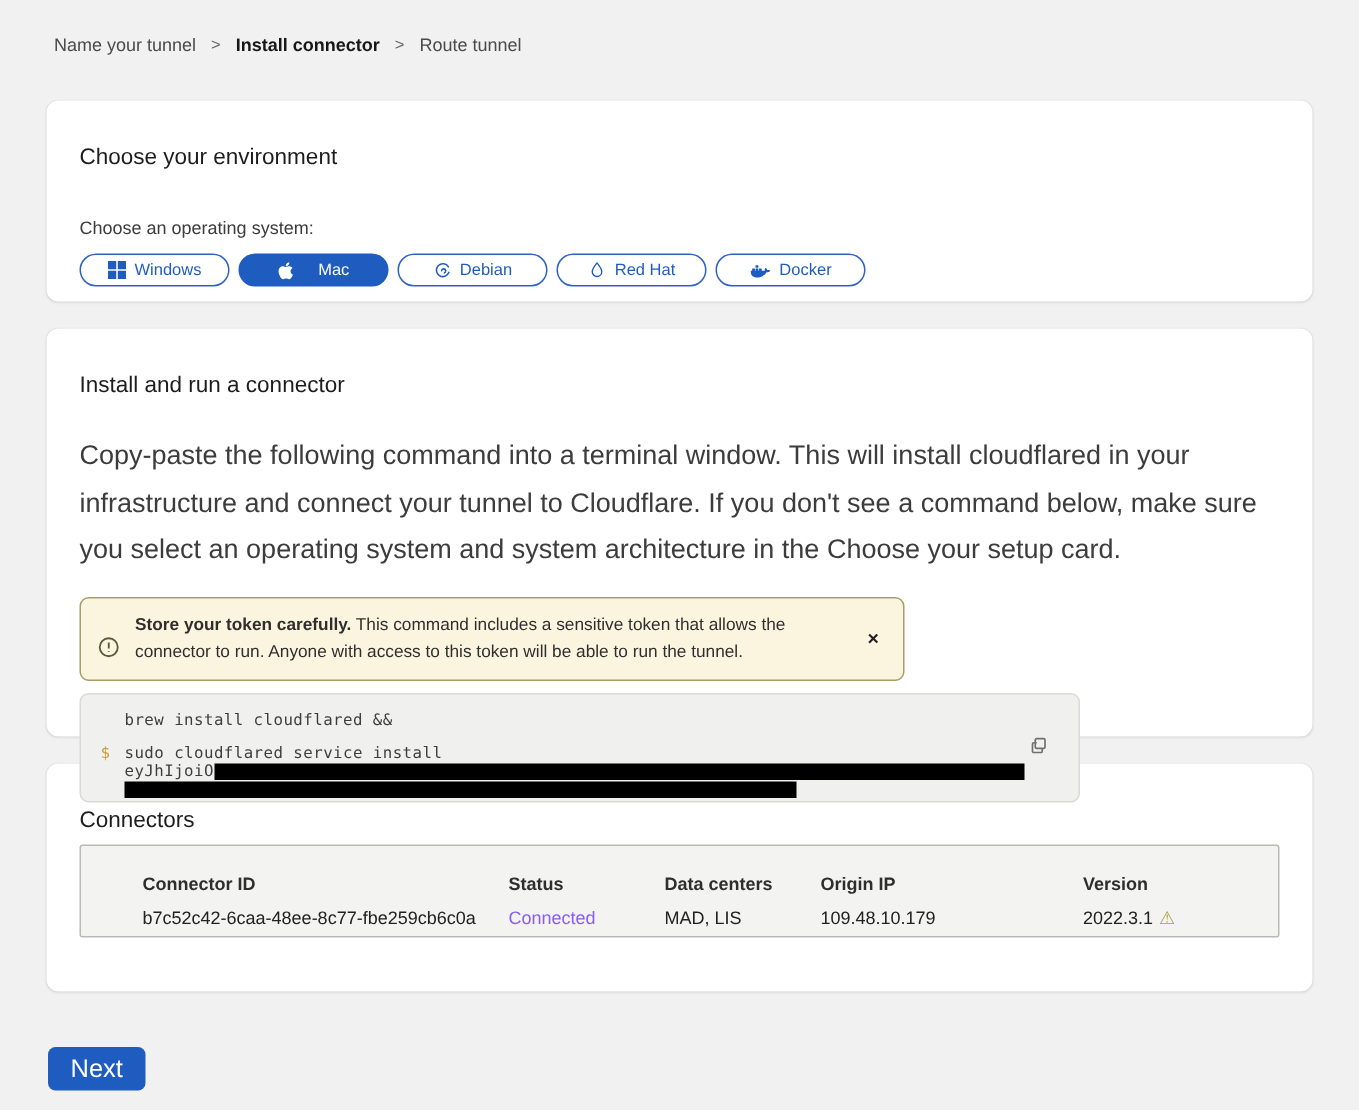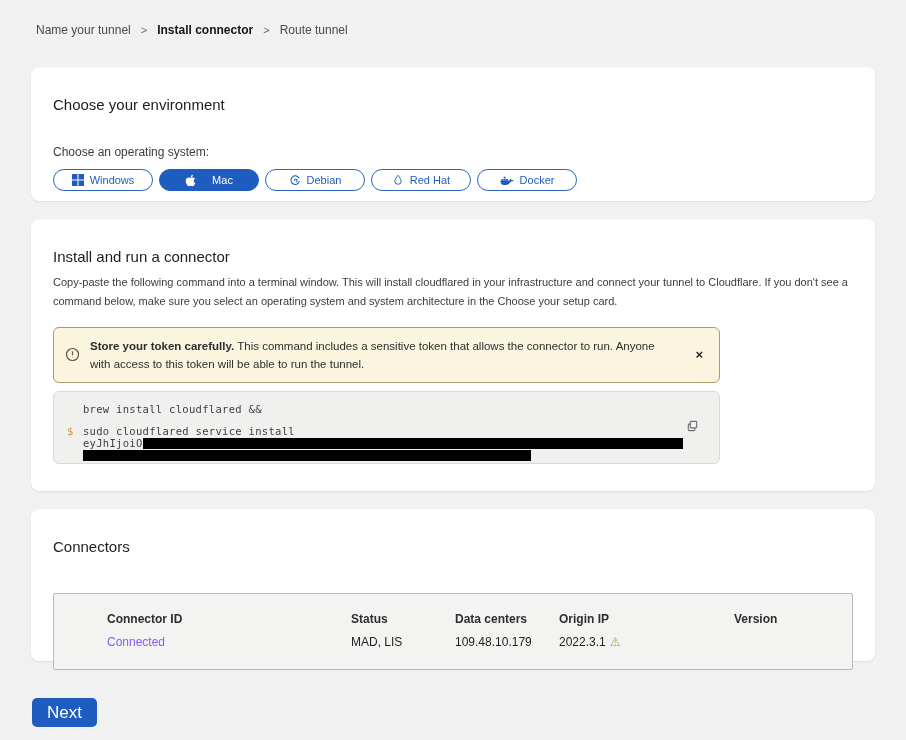--- a/index.html
+++ b/index.html
@@ -50,35 +50,35 @@
     display:inline-flex; align-items:center; justify-content:center;
     gap:6px;
     cursor:pointer;
   }
   .os-btn.selected { background:#1f5cc0; color:#ffffff; border-color:#1f5cc0;gap:16px; }
   .os-btn svg { display:block; }
 
   
   .card-install { margin-top:18px; height:272px; padding-top:29px; }
   .install-desc {
-    margin-top:8px;
-    font-size:11px;
+    margin-top:23px;
+    font-size:18px;
     line-height:1.75;
     color:#3c3c3c;
     width:800px;
   }
   .warning-banner {
     margin-top:15px;
-    width:667px;
+    width:550px;
     background:#fbf5df;
     border:1px solid #a89d68;
     border-radius:6px;
     padding:9px 12px 9px 11px;
     display:flex;
-    align-items:center;
+    align-items:flex-end;
   }
   .warning-icon { flex:0 0 auto; margin-top:4px; }
   .warning-text {
     margin-left:10px;
     font-size:11.5px;
     line-height:1.6;
     color:#2e2e2e;
     width:575px;
   }
   .warning-text b { font-weight:bold; }
@@ -115,27 +115,27 @@
   .bar-1 { width:540px; }
   .bar-2 { width:448px; margin-left:29px; margin-top:1px; }
   .copy-btn {
     position:absolute; right:18px; top:26px;
     background:none; border:none; cursor:pointer; padding:2px;
   }
 
   
   .card-connectors { margin-top:18px; height:152px; padding-top:29px; }
   .conn-table {
-    margin-top:38px;
+    margin-top:8px;
     width:800px;
-    height:77px;
+    height:62px;
     background:#f3f3f1;
     border:1px solid #b9b9b7;
     border-radius:2px;
-    padding:18px 0 0 53px;
+    padding:18px 0 0 41px;
     font-size:12px;
   }
   .conn-grid {
     display:grid;
     grid-template-columns:244px 104px 104px 175px auto;
   }
   .conn-grid.head { font-weight:bold; color:#2e2e2e; }
   .conn-grid.row { margin-top:9px; color:#222; }
   .status-connected { color:#8b5cf6; }
   .version-cell { display:flex; align-items:center; gap:4px; }
@@ -270,20 +270,21 @@
 
   <div class="conn-table">
     <div class="conn-grid head">
       <span>Connector ID</span>
       <span>Status</span>
       <span>Data centers</span>
       <span>Origin IP</span>
       <span>Version</span>
     </div>
     <div class="conn-grid row">
+      <span>b7c52c42-6caa-48ee-8c77-fbe259cb6c0a</span>
       <span class="status-connected">Connected</span>
       <span>MAD, LIS</span>
       <span>109.48.10.179</span>
       <span class="version-cell">
         <span>2022.3.1</span>
         <span class="warn-tri">⚠</span>
       </span>
     </div>
   </div>
 </section>

